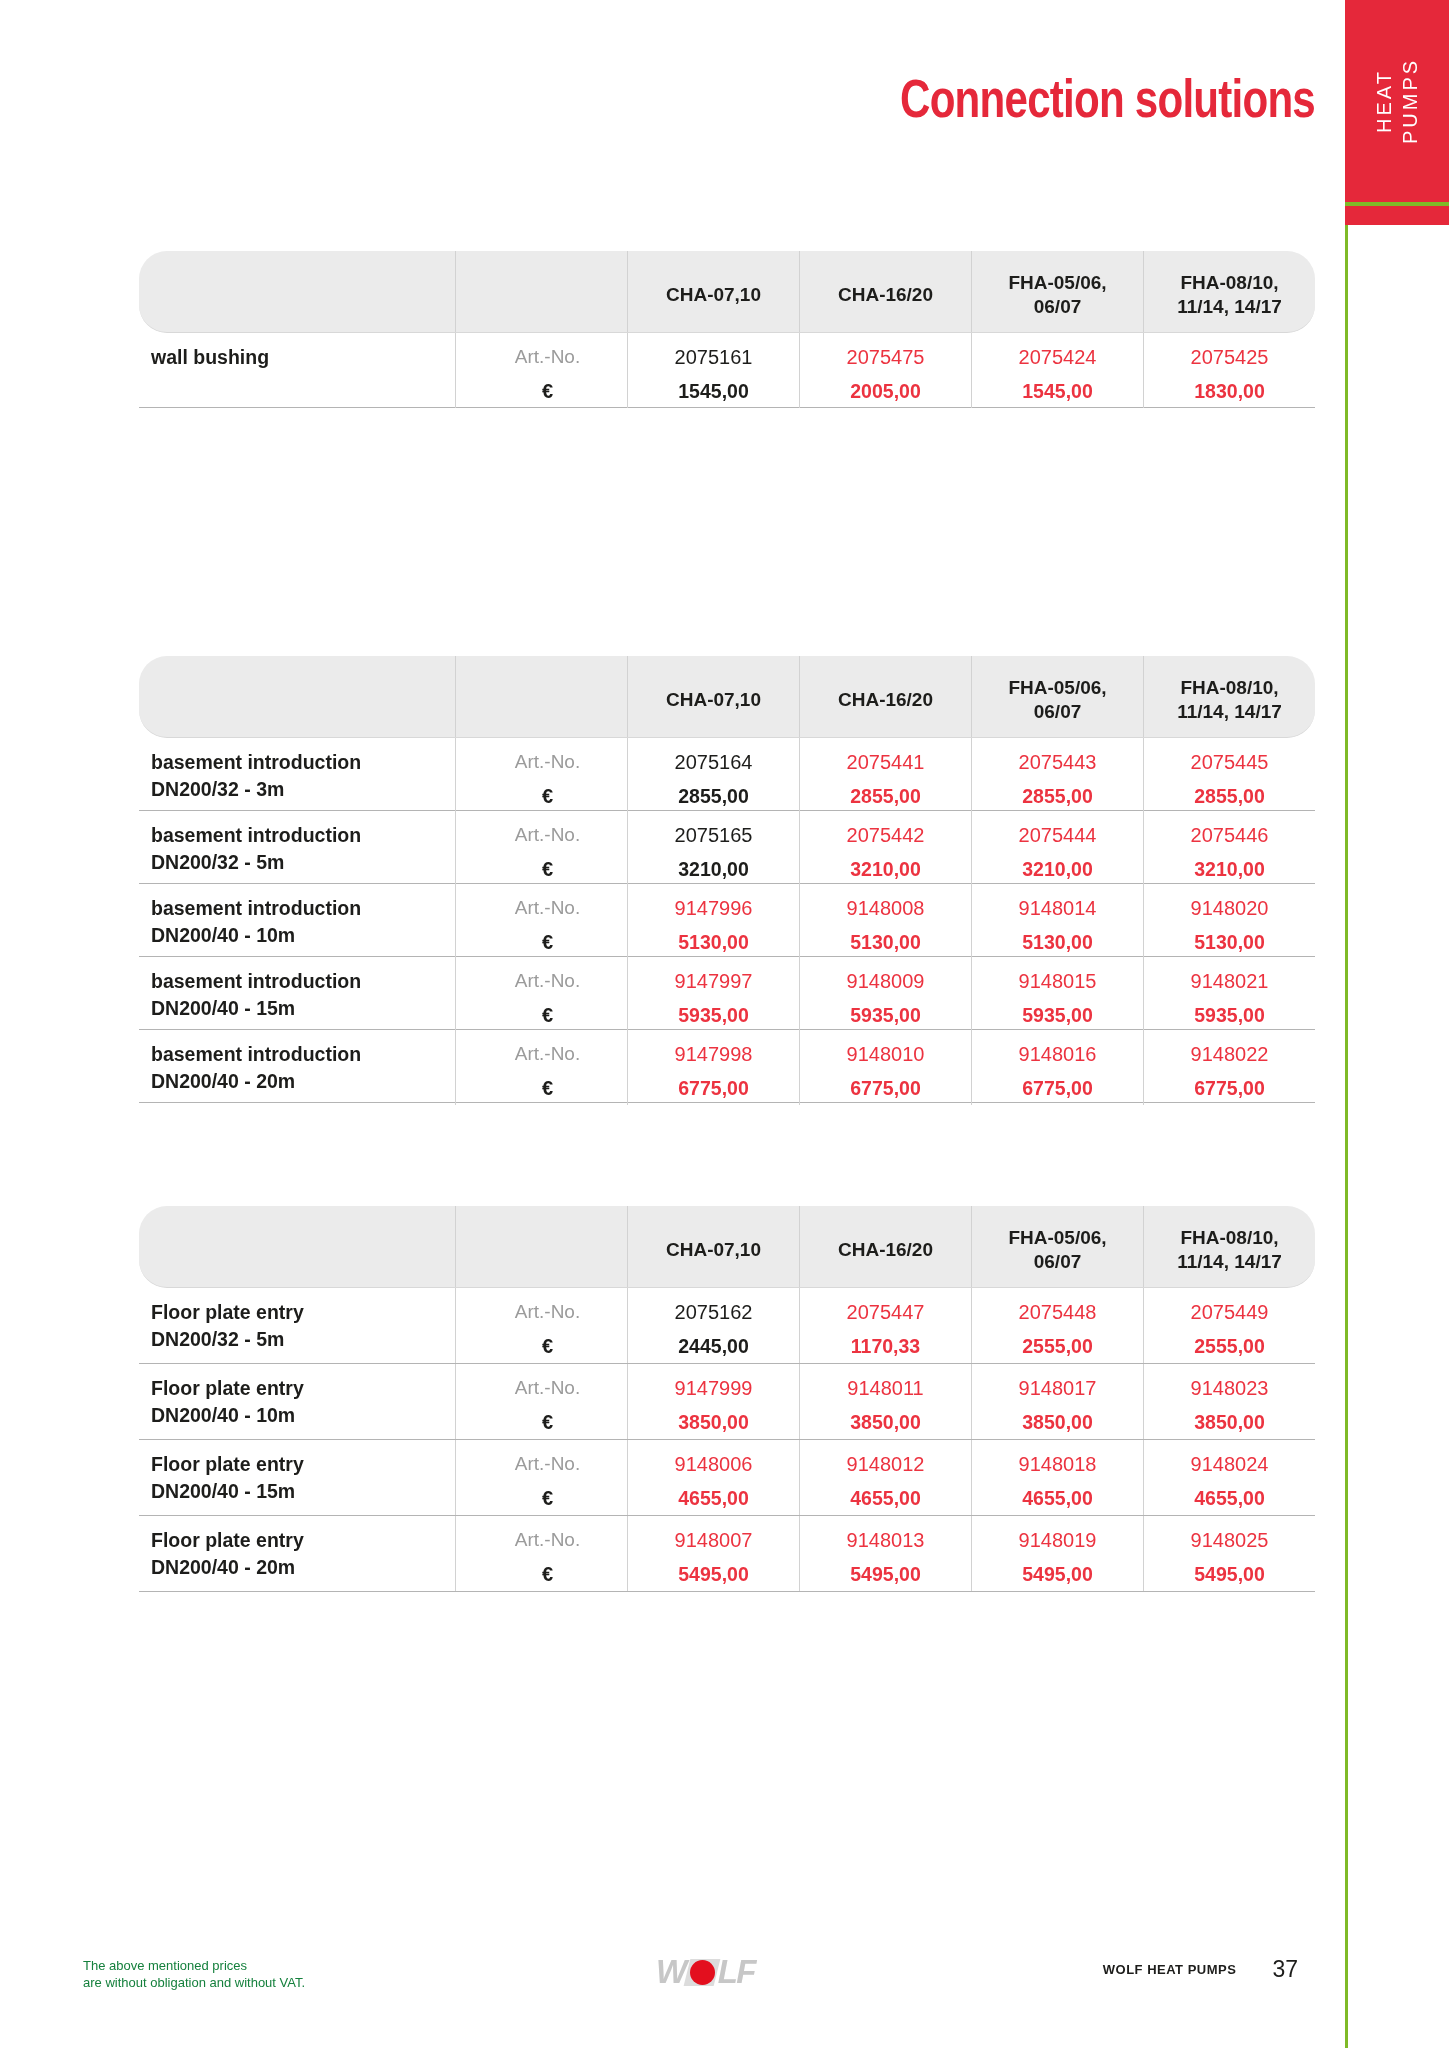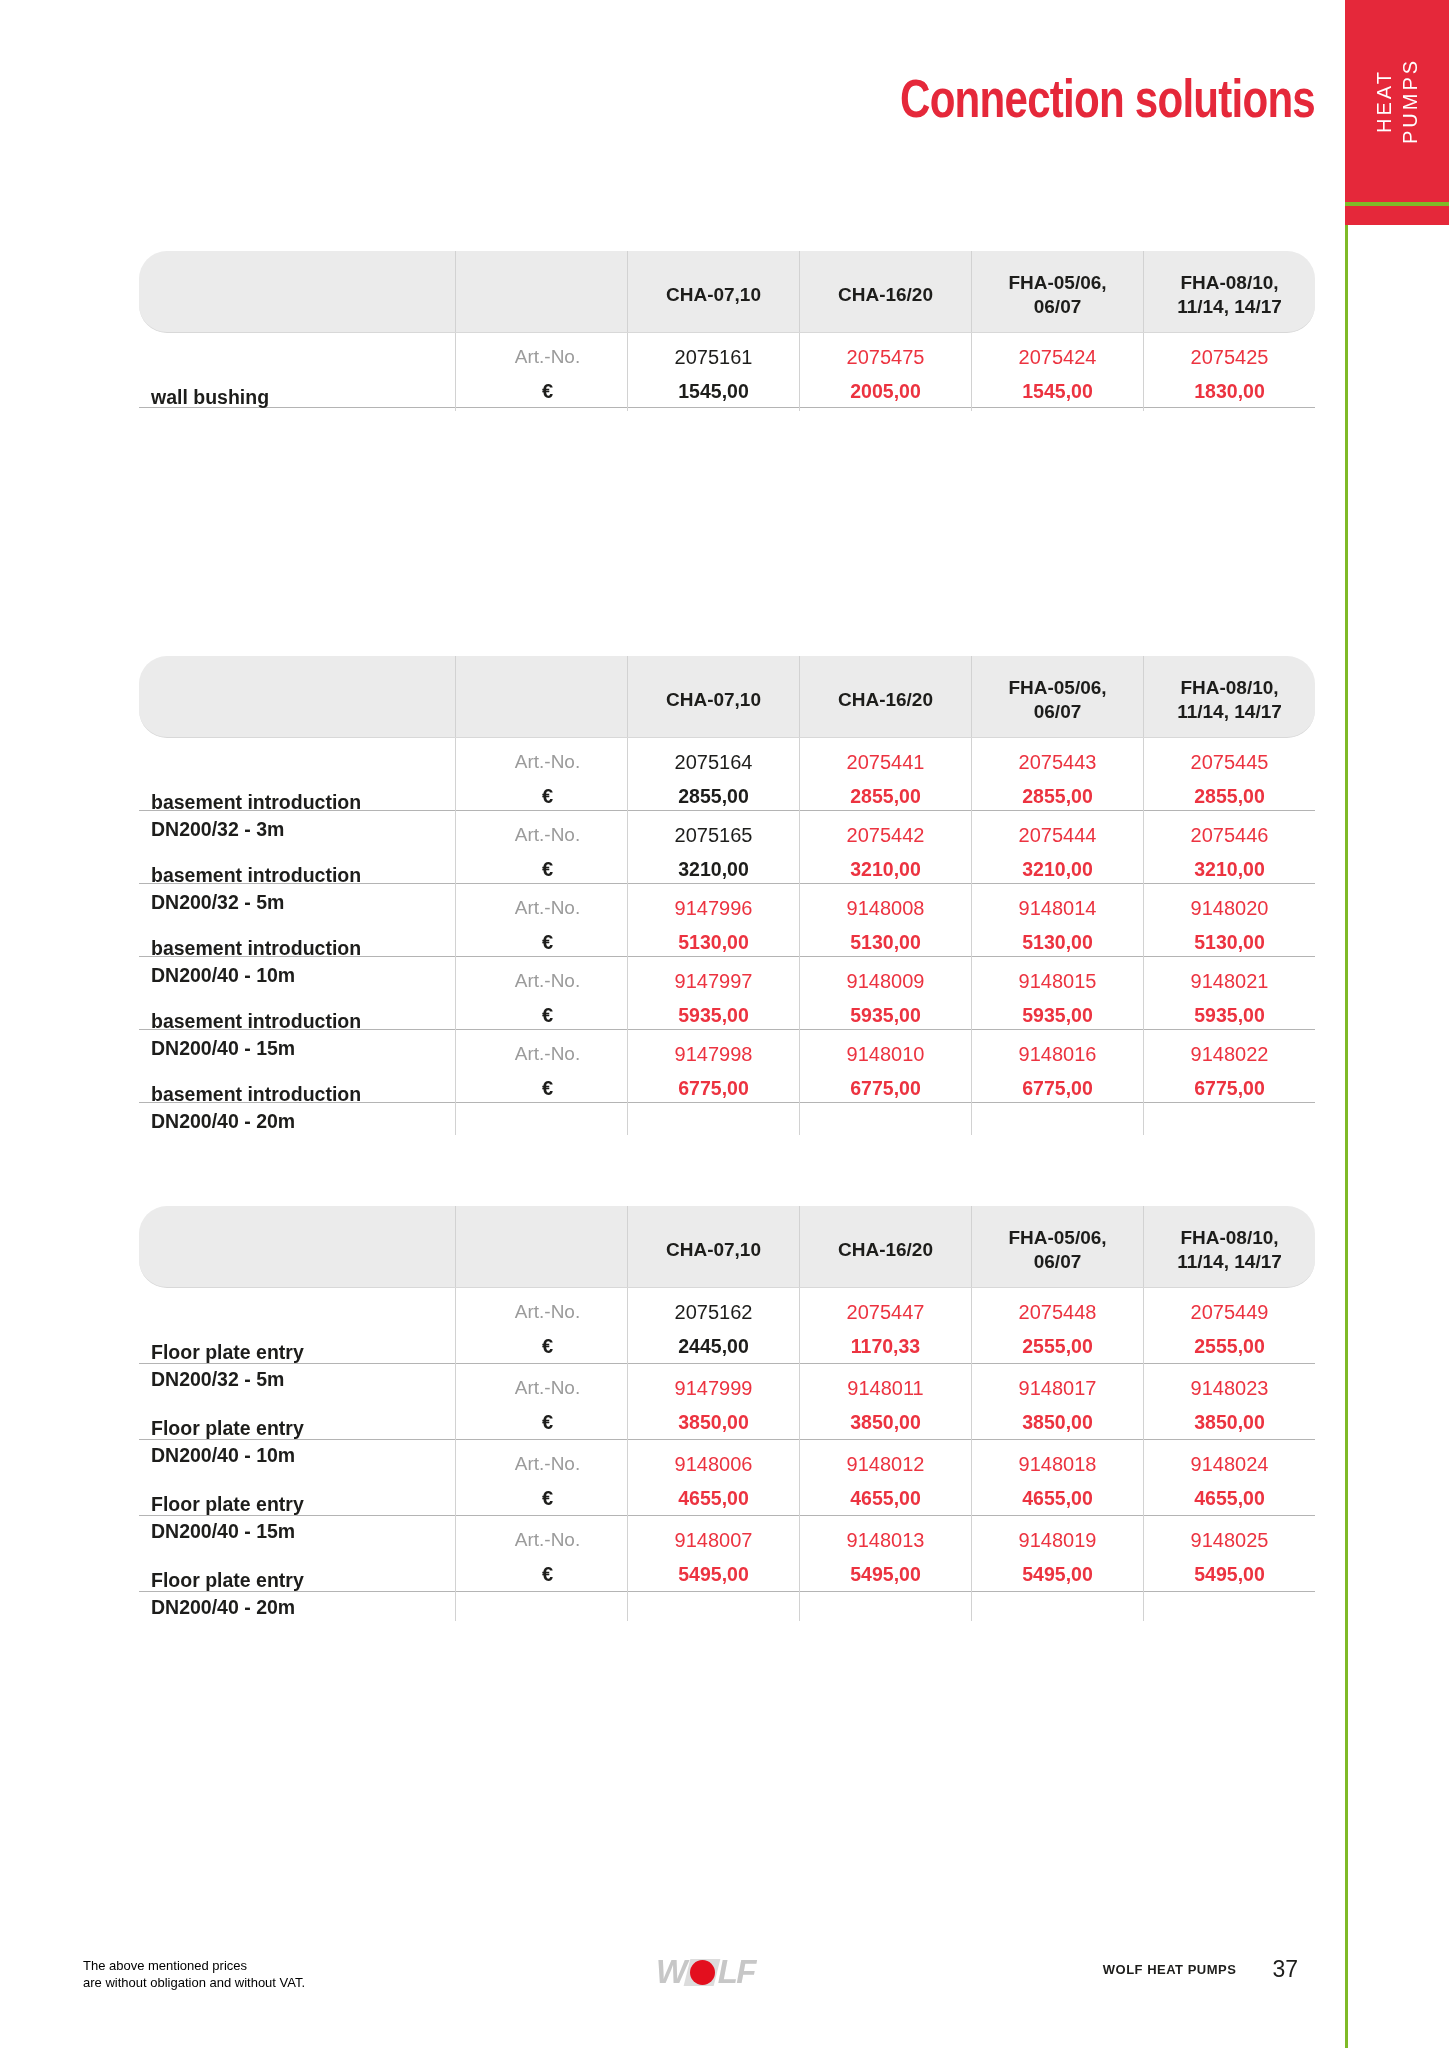--- a/index.html
+++ b/index.html
@@ -34,36 +34,36 @@
 
   .thead { height:82px; background:var(--hbg); border-bottom:1px solid #d8d8d8;border-radius:28px; }
   .thead > div {
     display:flex; flex-direction:column; justify-content:center; align-items:center;
     padding-top:7px; font-weight:bold; font-size:19px; line-height:24px; text-align:center;
   }
 
   .brow { border-bottom:1px solid #b4b4b4; }
   .brow > div { padding-top:7px; }
 
-  .lbl-cell { padding-left:12px;margin-top:40px; }
+  .lbl-cell { padding-left:12px; }
   .lbl-cell .ll { height:27px; line-height:27px; font-weight:bold; font-size:19.5px; white-space:nowrap; }
   .lbl-cell { padding-top:11px !important; }
 
   .key-cell { padding-left:12px;text-align:center; }
   .cl { height:34px; line-height:34px; white-space:nowrap; }
   .art-key { font-size:19px; color:#9b9b9b; }
   .eur-key { font-size:20px; font-weight:bold; color:#1d1d1b; }
 
   .val-cell { text-align:center; }
   .val-cell .art { font-size:20px; }
   .val-cell .price { font-size:19.5px; font-weight:bold; }
   .red { color:var(--numred); }
 
   
-  .disclaimer { position:absolute; left:83px; top:1957px; font-size:13px; line-height:17px; color:#000000; }
+  .disclaimer { position:absolute; left:83px; top:1957px; font-size:13px; line-height:17px; color:#15803d; }
   .logo { position:absolute; left:656px; top:1957px; display:flex; align-items:center; height:30px; }
   .logo-letter { font-style:italic; font-weight:bold; font-size:33px; letter-spacing:-1.5px; color:#c7c7c7; line-height:30px; }
   .logo-o { width:30px; height:27px; background:#dcdcdc; transform:skewX(-14deg); display:flex; align-items:center; justify-content:center; margin:0 1px; }
   .logo-dot { width:25px; height:25px; border-radius:50%; background:#e30f1e; transform:skewX(14deg); }
   .footer-right { position:absolute; right:151px; top:1956px; display:flex; align-items:center; gap:36px; }
   .brand { font-size:13px; font-weight:bold; letter-spacing:.5px; color:#1d1d1b; white-space:nowrap; }
   .pagenum { font-size:23px; color:#1d1d1b; }
 </style>
 </head>
 <body style="--red: #e5283a; --numred: #ec3340; --green: #7fba28; --hbg: #ebebeb;">

